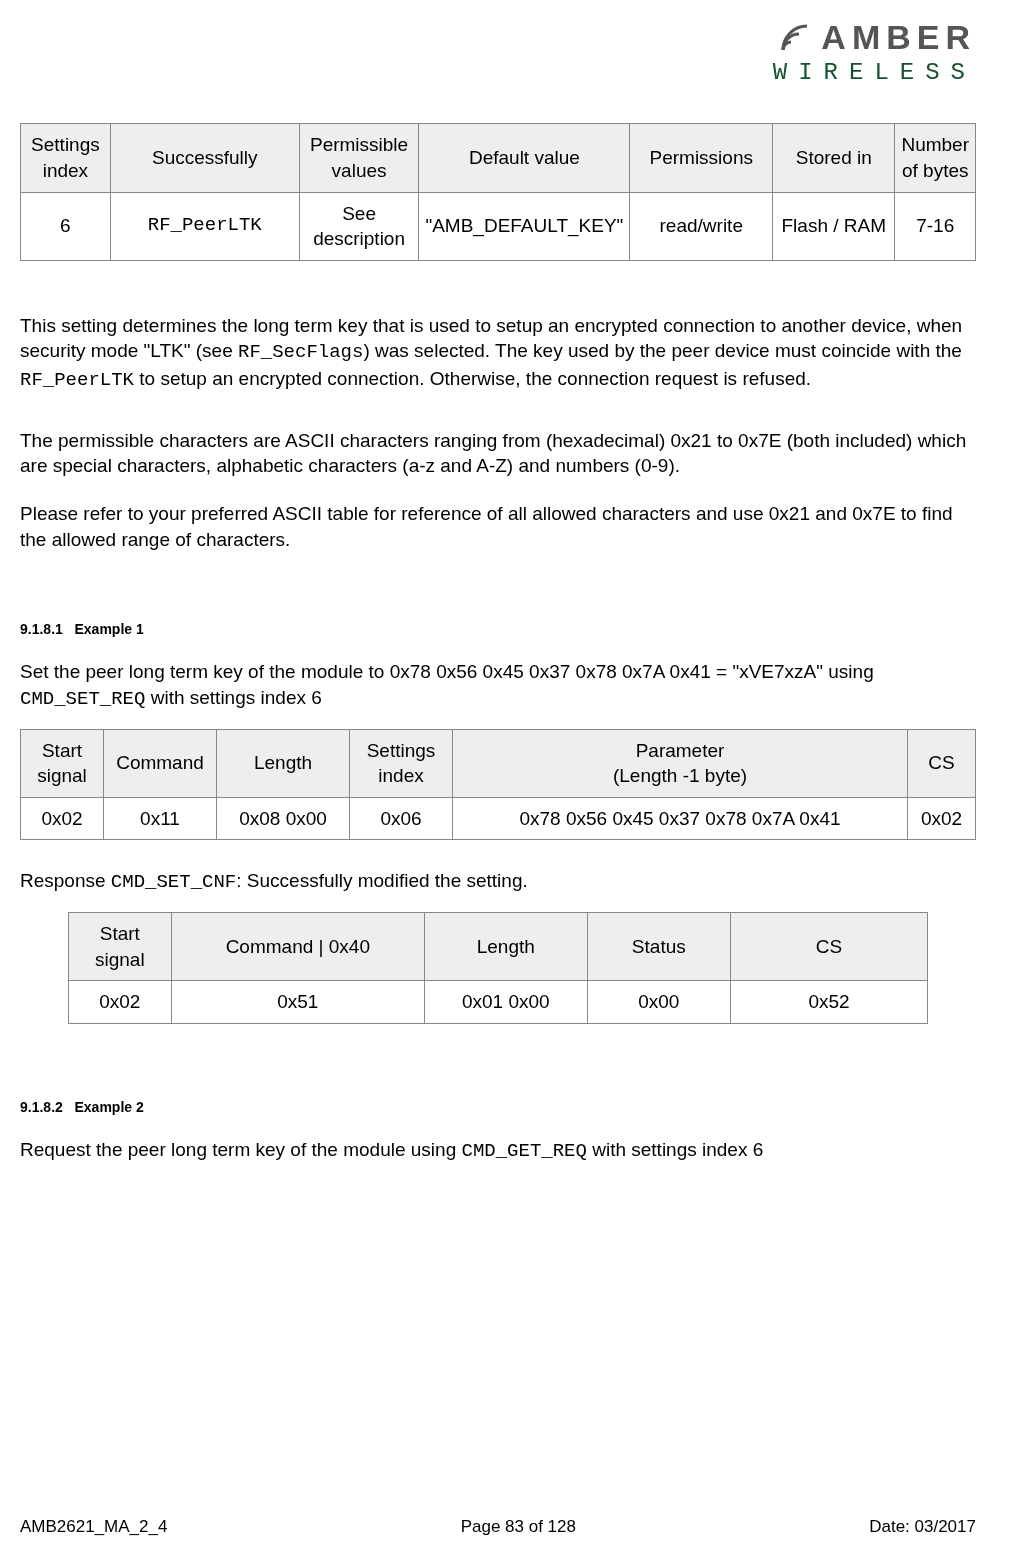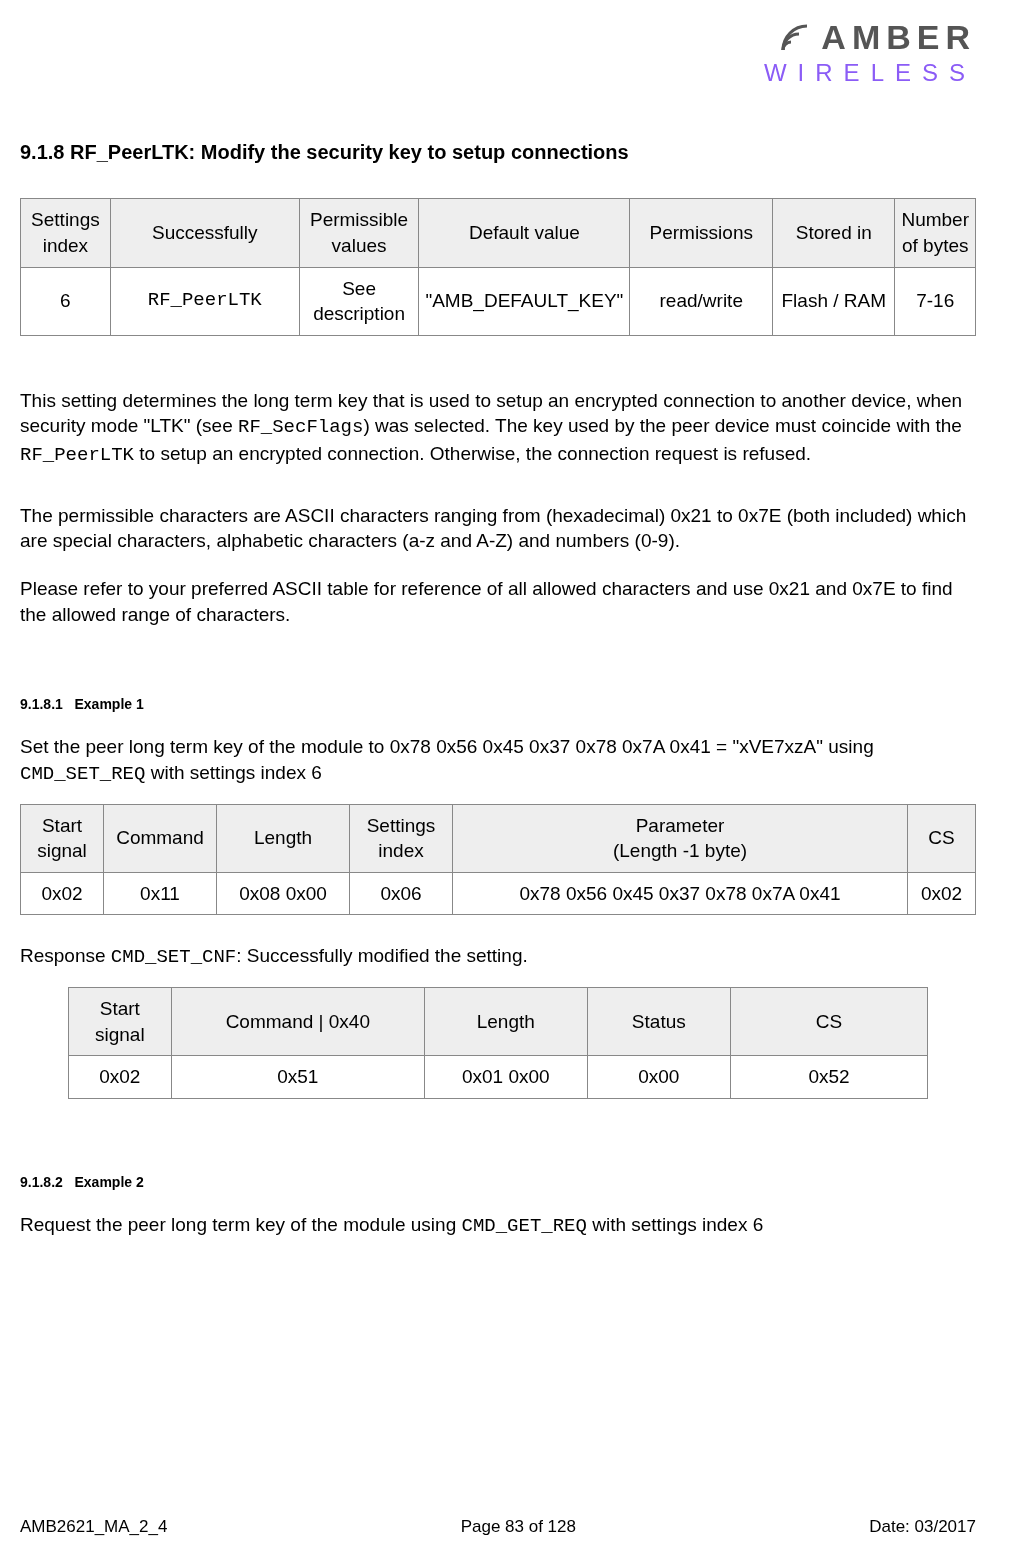--- a/index.html
+++ b/index.html
@@ -34,24 +34,24 @@
     display: flex;
     align-items: center;
     justify-content: flex-end;
   }
   .logo-top .wave {
     display: inline-block;
     margin-right: 2px;
   }
   .logo-top .wave svg { display:block; }
   .logo-bottom {
-    font-family: Liberation Sans, sans-serif;
+    font-family: Liberation Mono, monospace;
     font-size: 24px;
     letter-spacing: 11px;
-    color: #8b5cf6;
+    color: #14532d;
     margin-top: -4px;
     padding-left: 42px;
   }
   h3.section-title {
     font-size: 20px;
     font-weight: bold;
     margin: 20px 0 28px 0;
   }
   h4.sub-title {
     font-size: 14px;
@@ -106,24 +106,20 @@
           <path d="M4 28 A24 24 0 0 1 28 4" stroke="#555" stroke-width="3" fill="none"></path>
           <path d="M4 28 A16 16 0 0 1 20 12" stroke="#555" stroke-width="3" fill="none"></path>
           <path d="M4 28 A8 8 0 0 1 12 20" stroke="#555" stroke-width="3" fill="none"></path>
         </svg>
       </span>
       <span>AMBER</span>
     </div>
     <div class="logo-bottom">WIRELESS</div>
   </div>
 
-  <h3 class="section-title">
-    <span>9.1.8</span>
-    <span>RF_PeerLTK: Modify the security key to setup connections</span>
-  </h3>
 
   <table>
     <tbody>
         <tr>
       <th style="width:80px">Settings index</th>
       <th style="width:200px">Successfully</th>
       <th style="width:110px">Permissible values</th>
       <th style="width:90px">Default value</th>
       <th style="width:140px">Permissions</th>
       <th style="width:130px">Stored in</th>

